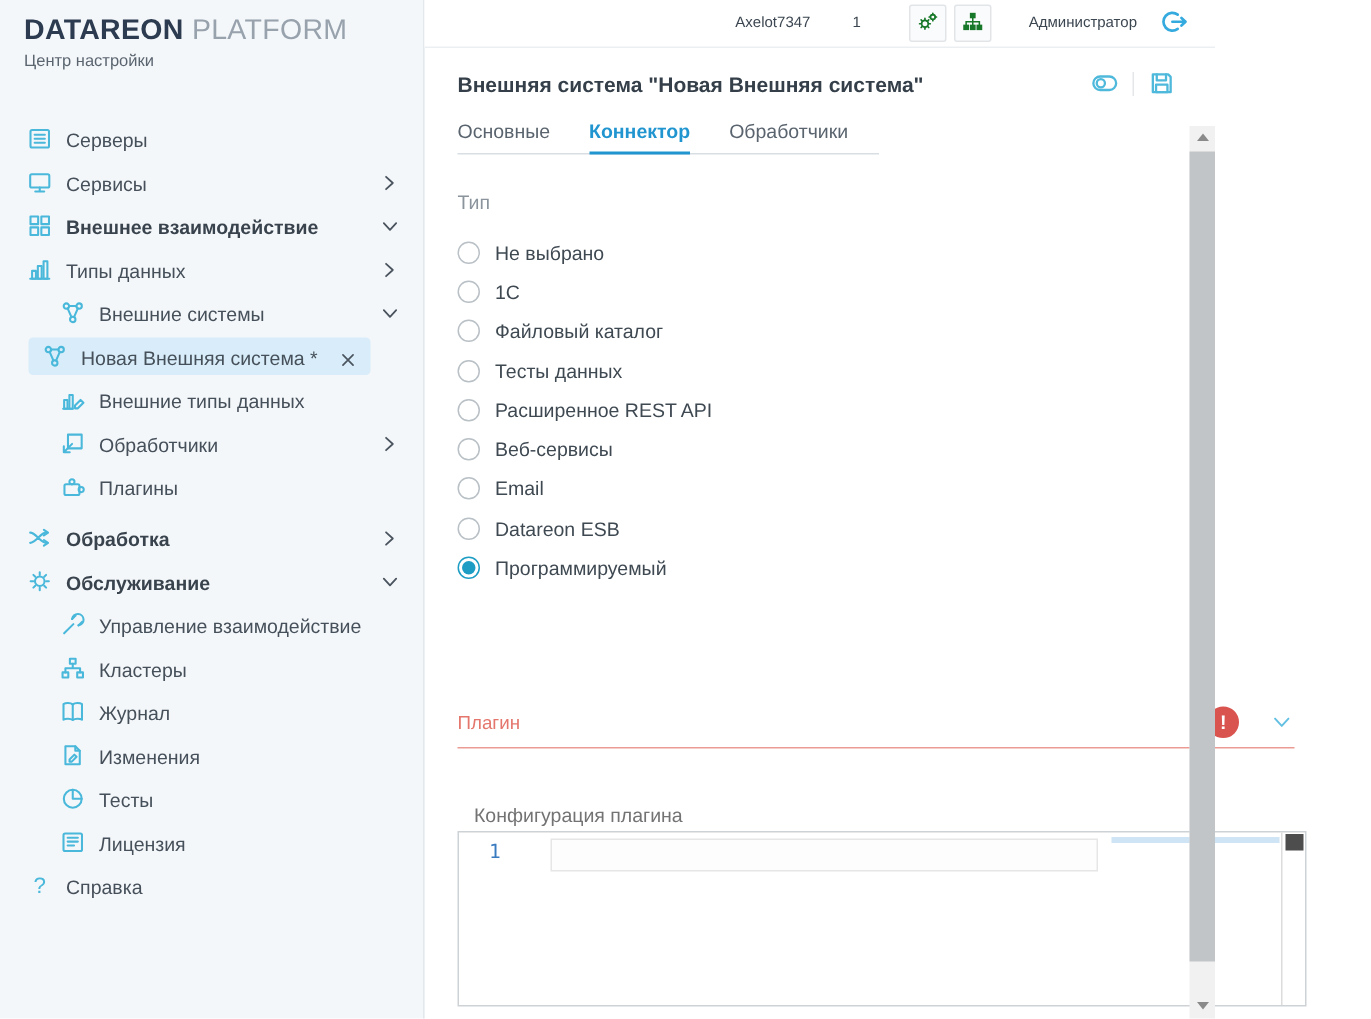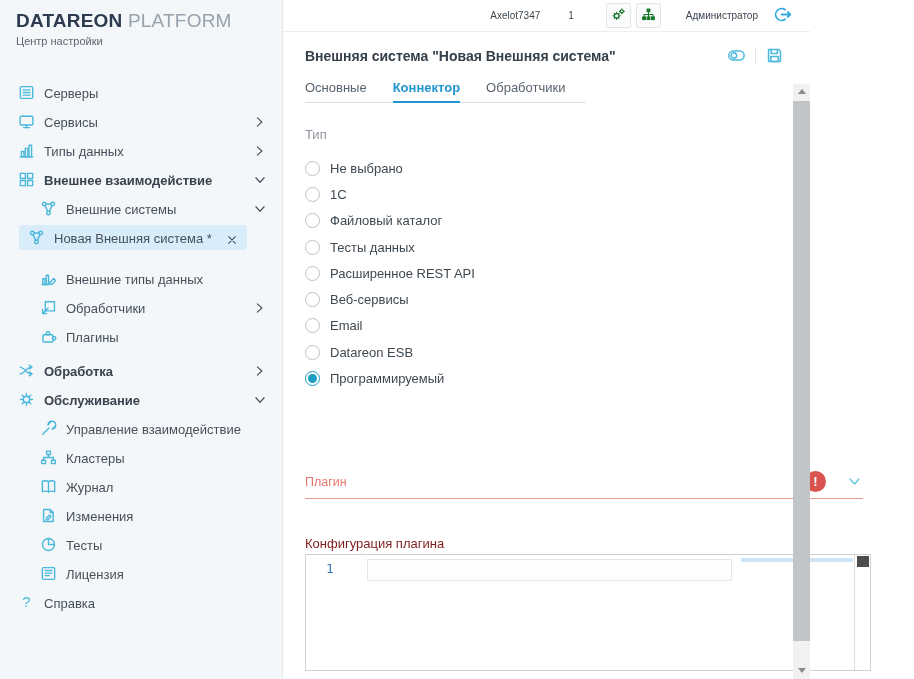--- a/index.html
+++ b/index.html
@@ -14,21 +14,21 @@
   .brand-line{font-size:19px;letter-spacing:.2px;white-space:nowrap}
   .brand{font-weight:bold;color:#2c3b50}
   .brand-suffix{color:#97a2ad;font-weight:400}
   .subtitle{font-size:11px;color:#5b6570;margin-top:3px}
   .nav{position:absolute;top:78px;left:0;right:0}
   .nav-item{height:29px;display:flex;align-items:center;font-size:13px;color:#46505a;
             cursor:pointer;position:relative;box-sizing:border-box}
   .nav-item.lvl0{padding-left:18px}
   .nav-item.lvl1{padding-left:40px}
   .nav-item.lvl2{padding-left:28px}
-  .nav-item:nth-child(7){margin-top:12px}
+  .nav-item:nth-child(7){margin-top:0}
   .nav-item:nth-child(10){margin-top:5px}
   .nav-item:nth-child(19){margin-top:7px}
   .nav-item.bold .nav-label{font-weight:bold;color:#39434d}
   .nav-inner{display:inline-flex;align-items:flex-end}
   .nav-item.selected .nav-inner{background:#d8edf9;border-radius:3px;padding:4px 9px;margin-left:-9px}
   .nav-icon{width:17px;height:17px;margin-right:9px;color:#49b8da;flex:none;display:inline-flex}
   .nav-icon svg{width:17px;height:17px}
   .nav-label{white-space:nowrap}
   .nav-chevron{position:absolute;right:16px;width:12px;height:12px;color:#4a545e;display:inline-flex}
   .nav-chevron svg{width:12px;height:12px}
@@ -76,21 +76,21 @@
 
   .plugin-field{position:absolute;left:21px;top:438px;width:558px;border-bottom:1px solid #ec9b94;
                 display:flex;align-items:center;padding-bottom:6px;box-sizing:border-box;cursor:pointer}
   .plugin-label{font-size:12.5px;color:#e4766d;flex:1}
   .error-badge{width:21px;height:21px;border-radius:50%;background:#d9534f;color:#fff;
                font-weight:bold;font-size:13px;display:flex;align-items:center;
                justify-content:center;margin-right:22px;flex:none}
   .plugin-chevron{color:#64c0e2;display:flex;margin-right:2px}
   .plugin-chevron svg{width:13px;height:13px}
 
-  .config-label{position:absolute;left:21px;top:503px;font-size:13px;color:#7f1d1d}
+  .config-label{position:absolute;left:32px;top:503px;font-size:13px;color:#737373}
   .editor{position:absolute;left:21px;top:521px;width:566px;height:117px;
           border:1px solid #cdd2d6;box-sizing:border-box;background:#fff}
   .editor-gutter-num{position:absolute;left:20px;top:6px;font-family:"DejaVu Sans Mono",monospace;
                      font-size:13px;color:#3a7abf}
   .active-line{position:absolute;left:61px;top:4px;width:365px;height:22px;background:#fdfdfd;
                border:1px solid #e6e6e6;box-sizing:border-box}
   .editor-vline{position:absolute;right:15px;top:0;bottom:0;width:1px;background:#dcdcdc}
   .mini-sel{position:absolute;right:17px;top:3px;width:112px;height:4px;background:#cfe4f5}
   .editor-vscroll-thumb{position:absolute;right:1px;top:1px;width:12px;height:11px;background:#4d4d4d}
 
@@ -138,53 +138,53 @@
               </svg>
             </span>
             <span class="nav-label">Сервисы</span>
           </span>
           <span class="nav-chevron">
             <svg viewBox="0 0 16 16" fill="none" stroke="currentColor" stroke-width="1.6" stroke-linecap="round" stroke-linejoin="round">
               <path d="m4.5 2.5 6 5.5-6 5.5"></path>
             </svg>
           </span>
         </div>
+        <div class="nav-item lvl0 bold">
+          <span class="nav-inner">
+            <span class="nav-icon">
+              <svg viewBox="0 0 16 16" fill="none" stroke="currentColor" stroke-width="1.3" stroke-linecap="round" stroke-linejoin="round">
+                <rect x="2.2" y="2.2" width="4.8" height="4.8"></rect>
+                <rect x="9" y="2.2" width="4.8" height="4.8"></rect>
+                <rect x="2.2" y="9" width="4.8" height="4.8"></rect>
+                <rect x="9" y="9" width="4.8" height="4.8"></rect>
+              </svg>
+            </span>
+            <span class="nav-label">Внешнее взаимодействие</span>
+          </span>
+          <span class="nav-chevron">
+            <svg viewBox="0 0 16 16" fill="none" stroke="currentColor" stroke-width="1.6" stroke-linecap="round" stroke-linejoin="round">
+              <path d="m2.5 5 5.5 6 5.5-6"></path>
+            </svg>
+          </span>
+        </div>
         <div class="nav-item lvl0">
           <span class="nav-inner">
             <span class="nav-icon">
               <svg viewBox="0 0 16 16" fill="none" stroke="currentColor" stroke-width="1.3" stroke-linecap="round" stroke-linejoin="round">
                 <path d="M2 14h12"></path>
                 <rect x="3.2" y="9" width="2.4" height="5"></rect>
                 <rect x="6.8" y="6" width="2.4" height="8"></rect>
                 <rect x="10.4" y="3" width="2.4" height="11"></rect>
               </svg>
             </span>
             <span class="nav-label">Типы данных</span>
           </span>
           <span class="nav-chevron">
             <svg viewBox="0 0 16 16" fill="none" stroke="currentColor" stroke-width="1.6" stroke-linecap="round" stroke-linejoin="round">
               <path d="m4.5 2.5 6 5.5-6 5.5"></path>
-            </svg>
-          </span>
-        </div>
-        <div class="nav-item lvl0 bold">
-          <span class="nav-inner">
-            <span class="nav-icon">
-              <svg viewBox="0 0 16 16" fill="none" stroke="currentColor" stroke-width="1.3" stroke-linecap="round" stroke-linejoin="round">
-                <rect x="2.2" y="2.2" width="4.8" height="4.8"></rect>
-                <rect x="9" y="2.2" width="4.8" height="4.8"></rect>
-                <rect x="2.2" y="9" width="4.8" height="4.8"></rect>
-                <rect x="9" y="9" width="4.8" height="4.8"></rect>
-              </svg>
-            </span>
-            <span class="nav-label">Внешнее взаимодействие</span>
-          </span>
-          <span class="nav-chevron">
-            <svg viewBox="0 0 16 16" fill="none" stroke="currentColor" stroke-width="1.6" stroke-linecap="round" stroke-linejoin="round">
-              <path d="m2.5 5 5.5 6 5.5-6"></path>
             </svg>
           </span>
         </div>
         <div class="nav-item lvl1">
           <span class="nav-inner">
             <span class="nav-icon">
               <svg viewBox="0 0 16 16" fill="none" stroke="currentColor" stroke-width="1.3" stroke-linecap="round" stroke-linejoin="round">
                 <circle cx="4" cy="3.8" r="1.7"></circle>
                 <circle cx="12" cy="3.8" r="1.7"></circle>
                 <circle cx="8" cy="12.2" r="1.7"></circle>

